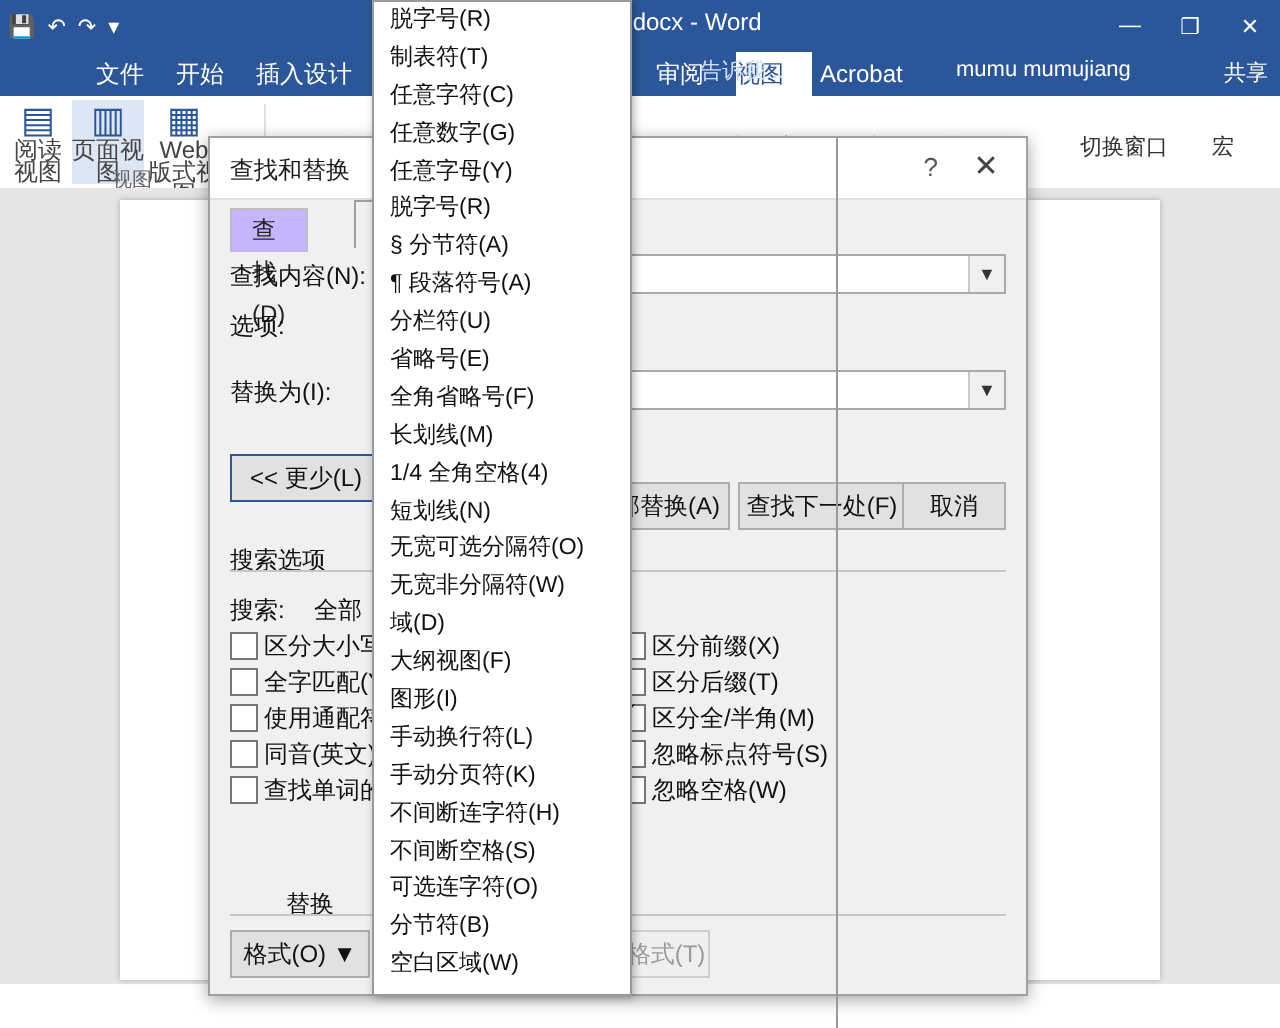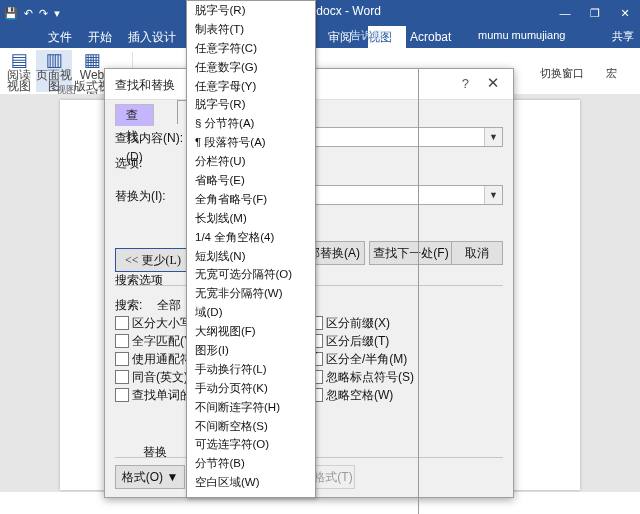--- a/index.html
+++ b/index.html
@@ -212,21 +212,21 @@
 
     <div class="fld-label" style="left:10px;top:86px;">选项:</div>
     <div class="opt-text" style="left:92px;top:86px;">区分全/半角</div>
 
     <div class="fld-label" style="left:10px;top:119px;">替换为(I):</div>
     <div class="combo" style="left:92px;top:116px;width:306px;">
       <span></span>
       <span class="arr">▼</span>
     </div>
 
-    <div class="btn focused" style="left:10px;top:179px;width:76px;font-family:Liberation Serif, serif;">&lt;&lt; 更少(L)</div>
+    <div class="btn focused" style="left:10px;top:158px;width:76px;">&lt;&lt; 更少(L)</div>
     <div class="btn" style="left:182px;top:172px;width:62px;">替换(R)</div>
     <div class="btn" style="left:186px;top:172px;width:74px;">全部替换(A)</div>
     <div class="btn" style="left:264px;top:172px;width:84px;">查找下一处(F)</div>
     <div class="btn" style="left:346px;top:172px;width:52px;">取消</div>
 
     <div class="sec-title" style="left:10px;top:203px;">搜索选项</div>
     <div class="group-line" style="left:10px;top:216px;width:388px;"></div>
 
     <div class="fld-label" style="left:10px;top:228px;">搜索:</div>
     <div class="opt-text" style="left:52px;top:228px;">全部</div>

